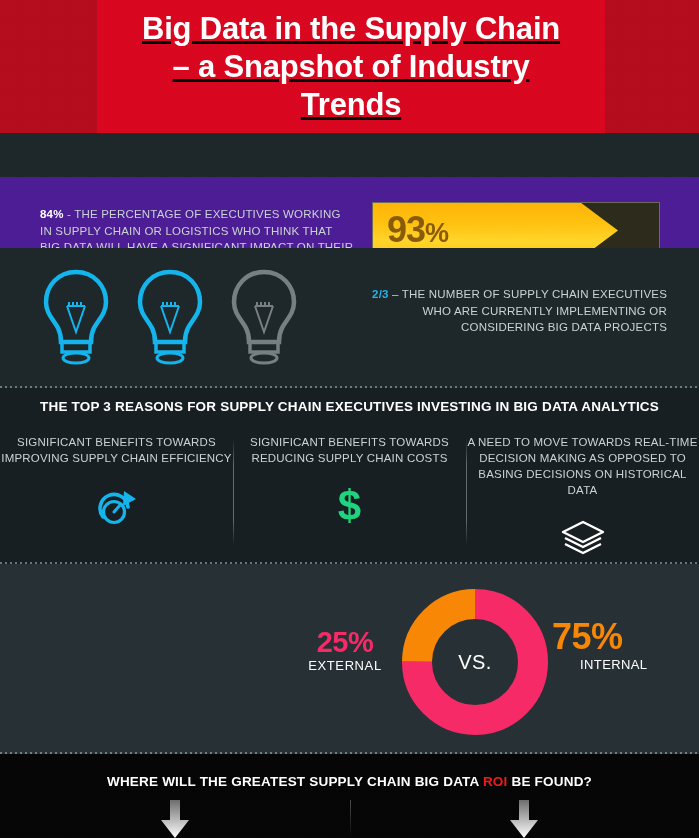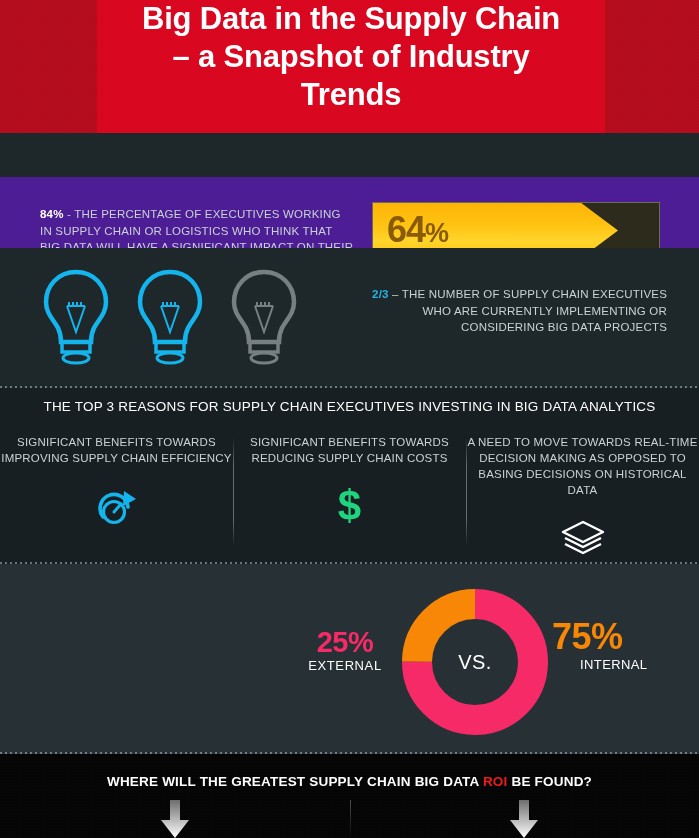--- a/index.html
+++ b/index.html
@@ -39,21 +39,23 @@
     left: 0; top: 0;
     width: 699px; height: 133px;
     background: #b40c1d;
   }
   .header-banner {
     position: absolute;
     left: 97px; top: 0;
     width: 508px; height: 133px;
     background: #d9061f;
     display: flex;
+    align-items: center;
     justify-content: center;
+    text-decoration: underline;
   }
   .header-title {
     margin: 0;
     width: 420px;
     text-align: center;
     color: #ffffff;
     font-family: "Liberation Sans", sans-serif;
     font-size: 31px;
     line-height: 38px;
     font-weight: bold;
@@ -133,21 +135,21 @@
 
   
   #sec-reasons { top: 388px; height: 176px; background: #181f22; }
   .reasons-head {
     position: absolute;
     left: 0; top: 11px;
     width: 699px;
     text-align: center;
     color: #ffffff;
     font-size: 13.5px;
-    font-weight: normal;
+    font-weight: bold;
     letter-spacing: .2px;
     text-transform: uppercase;
   }
   .reasons-grid {
     position: absolute;
     left: 0; top: 46px;
     width: 699px;
     display: flex;
   }
   .reason-col {
@@ -276,21 +278,21 @@
   <div class="header-banner">
     <h1 class="header-title">Big Data in the Supply Chain – a Snapshot of Industry Trends</h1>
   </div>
 
   <div class="section" id="sec-84">
     <div class="s84-text">
       <span class="lead">84%</span><span> - the percentage of executives working in supply chain or logistics who think that big data will have a significant impact on their company's performance</span>
     </div>
     <div class="bar-frame">
       <div class="bar-arrow"></div>
-      <div class="bar-value"><span>64</span><span class="pct">%</span></div>
+      <div class="bar-value"><span>93</span><span class="pct">%</span></div>
     </div>
     <div class="divider" style="top:113px"></div>
   </div>
 
   <div class="section" id="sec-bulbs">
     <div class="bulb-row">
 
       <svg class="bulb" viewBox="0 0 80 104">
         <g fill="none" stroke="#14b4ec" stroke-width="4.5">
           <path d="M40 6 C22 6 10 20 10 36 C10 48 18 54 22 62 C25 68 25 72 25 76 L55 76 C55 72 55 68 58 62 C62 54 70 48 70 36 C70 20 58 6 40 6 Z"></path>

